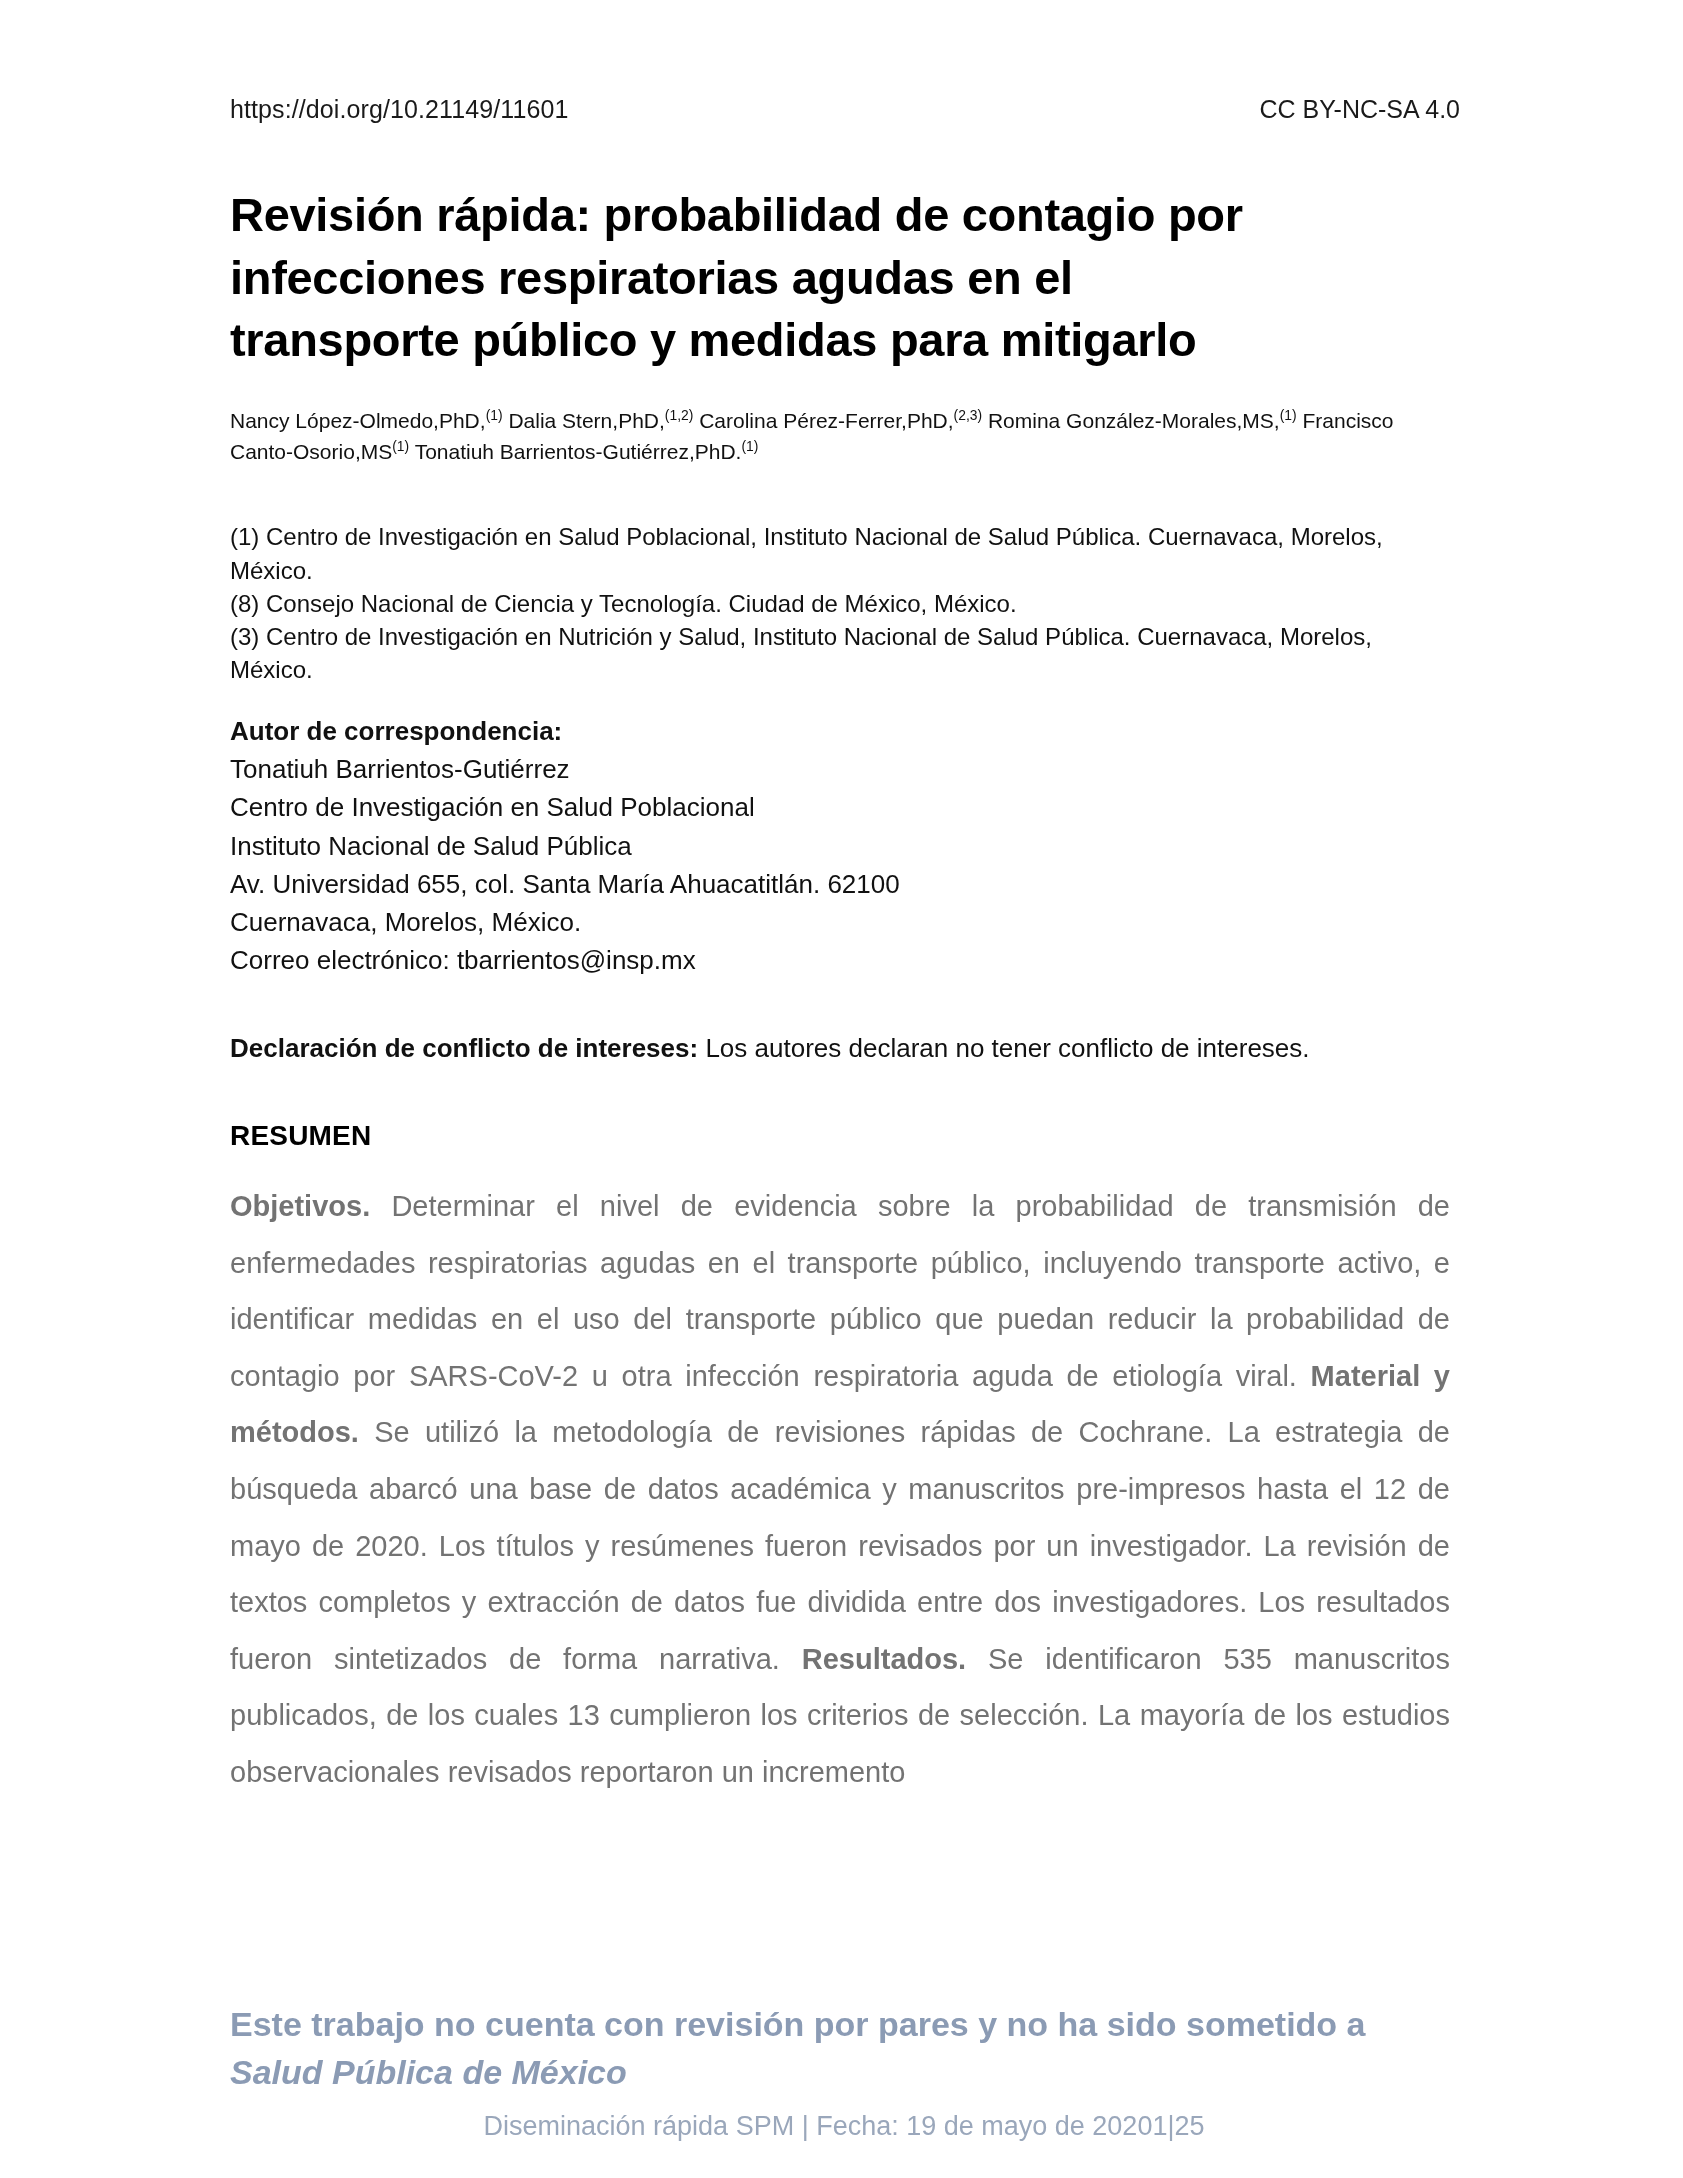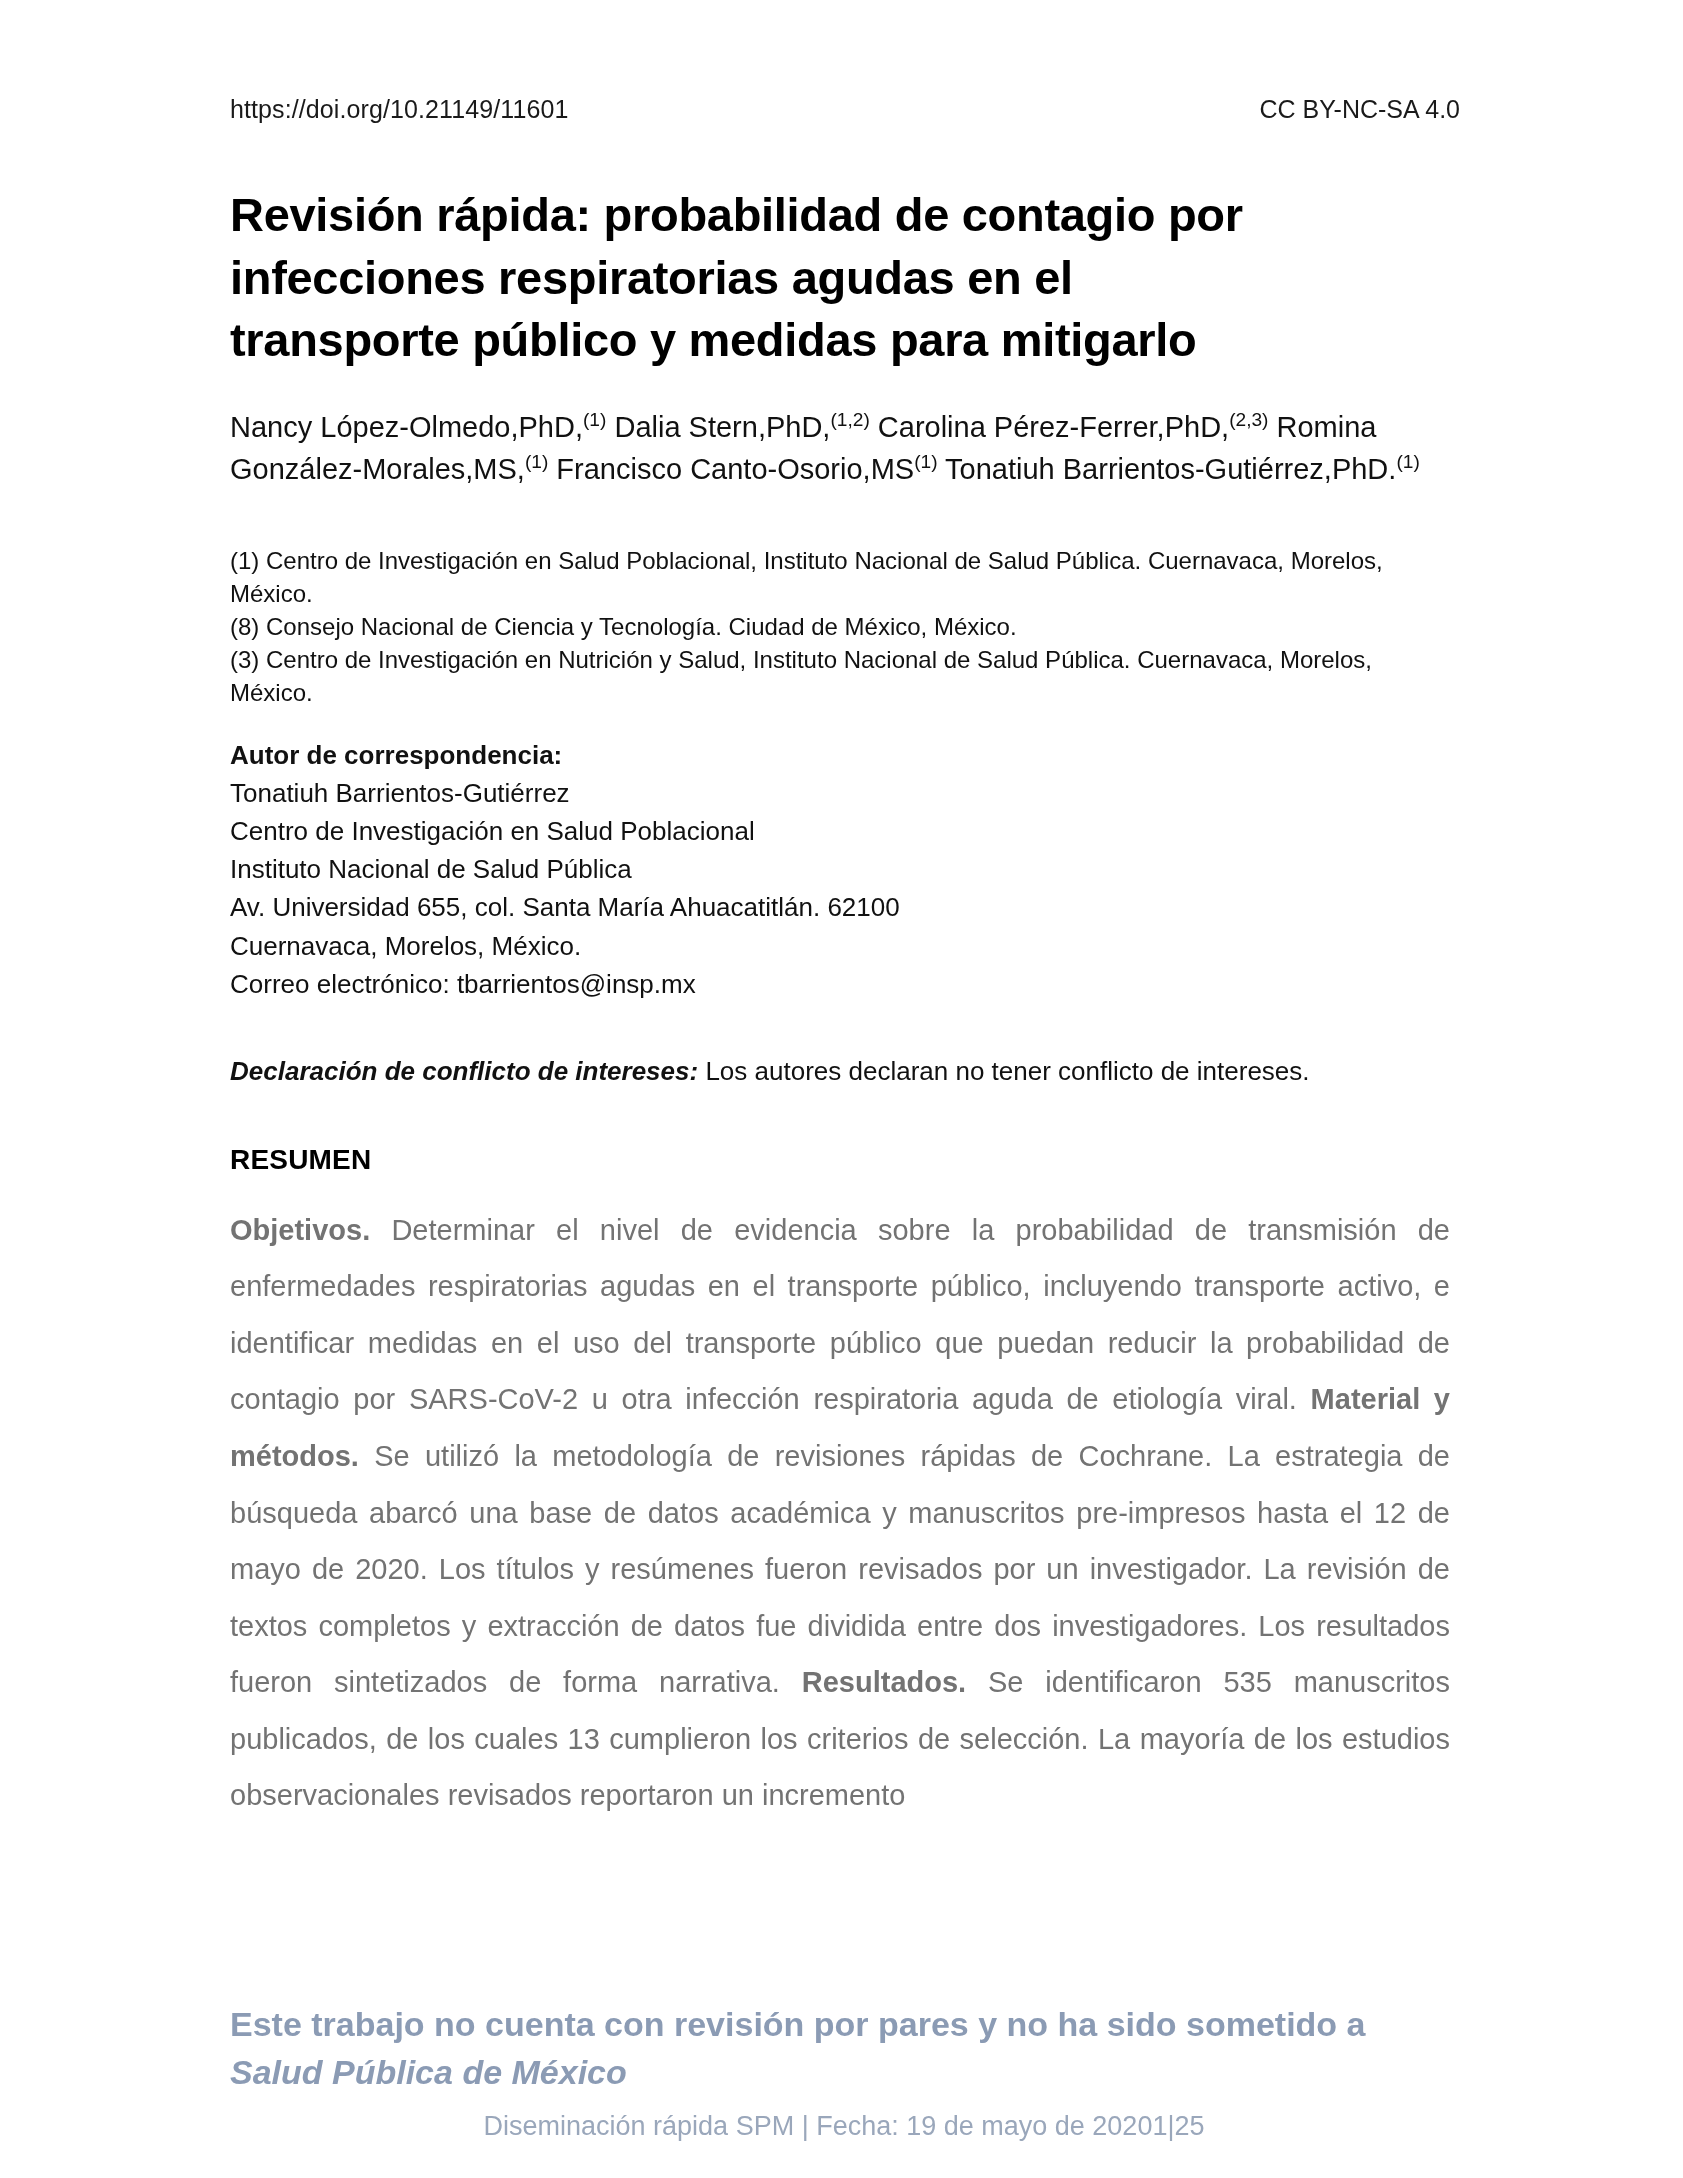--- a/index.html
+++ b/index.html
@@ -53,21 +53,21 @@
     font-weight: bold;
     line-height: 1.33;
     letter-spacing: -0.3px;
     color: #000;
     max-width: 1049px;
   }
 
   
   .authors {
     margin-top: 34px;
-    font-size: 29px;
+    font-size: 21px;
     line-height: 1.47;
     color: #111;
     max-width: 1193px;
   }
   .authors sup {
     font-size: 0.66em;
     vertical-align: super;
     line-height: 0;
   }
 
@@ -92,21 +92,21 @@
     font-weight: bold;
   }
 
   
   .conflict {
     margin-top: 50px;
     font-size: 26px;
     line-height: 1.45;
     color: #111;
   }
-  .conflict b { font-weight: bold; font-style: italic; }
+  .conflict b { font-weight: bold; }
 
   
   .abstract-heading {
     margin-top: 53px;
     font-size: 28px;
     font-weight: bold;
     letter-spacing: 0.2px;
   }
   .abstract-body {
     margin-top: 26px;

